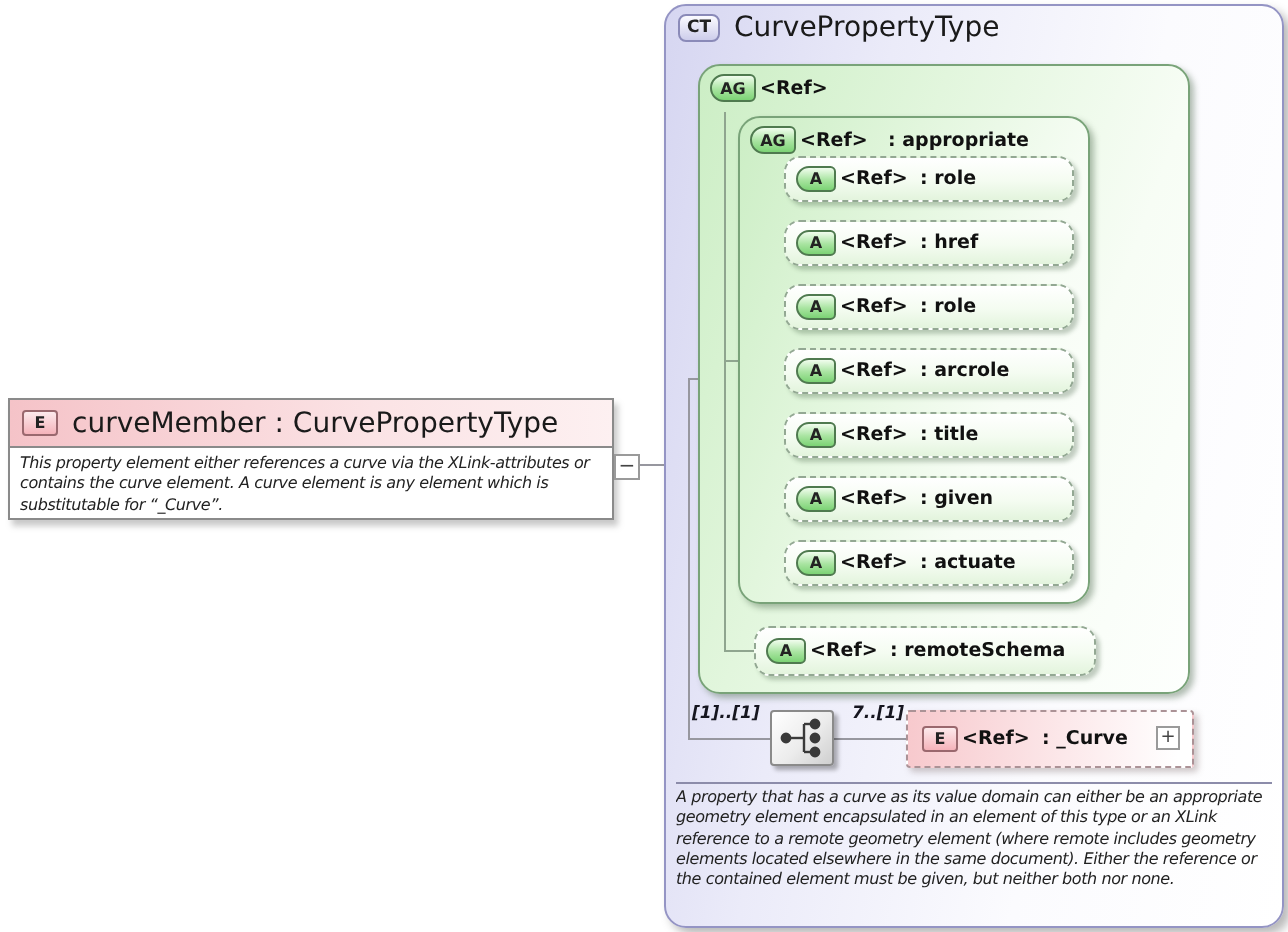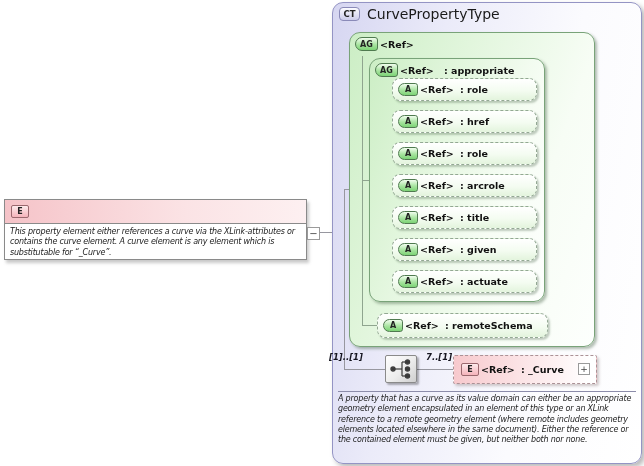--- a/index.html
+++ b/index.html
@@ -65,20 +65,21 @@
   .card{position:absolute;font-size:8.5px;font-weight:bold;font-style:italic;color:#15151f;white-space:nowrap;}
 </style>
 </head>
 <body>
 
 <div class="stage">
 
   <div class="box elem-box" style="left:4px;top:199px;width:303px;height:61px">
     <div class="elem-head">
       <span class="badge e">E</span>
+      <span class="ttl">curveMember : CurvePropertyType</span>
     </div>
     <div class="elem-doc doctext">This property element either references a curve via the XLink-attributes or contains the curve element. A curve element is any element which is substitutable for “_Curve”.</div>
   </div>
   <div class="toggle" style="left:307px;top:227px">−</div>
 
   <div class="line" style="left:320px;top:232px;width:24px;height:1px"></div>
 
   <div class="box ct-box" style="left:332px;top:2px;width:310px;height:462px"></div>
 
   <div class="box rowhead" style="left:339px;top:6px;gap:7px">
@@ -151,21 +152,21 @@
     <span class="ref" style="width:40px">&lt;Ref&gt;</span>
     <span class="lbl">: actuate</span>
   </div>
 
   <div class="box attr" style="left:377px;top:313px;width:171px;height:25px">
     <span class="badge tag a">A</span>
     <span class="ref" style="width:40px">&lt;Ref&gt;</span>
     <span class="lbl">: remoteSchema</span>
   </div>
 
-  <div class="card" style="left:329px;top:352px">[1]..[1]</div>
+  <div class="card" style="left:346px;top:352px">[1]..[1]</div>
 
   <div class="box seq-icon" style="left:385px;top:355px;width:32px;height:28px">
     <svg width="28" height="24" viewBox="0 0 28 24">
       <g stroke="#3a3a3a" stroke-width="1.2" fill="#3a3a3a">
         <circle cx="6" cy="12" r="2.1"></circle>
         <line x1="6" y1="12" x2="15" y2="12"></line>
         <line x1="15" y1="5" x2="15" y2="19"></line>
         <line x1="15" y1="5" x2="19" y2="5"></line>
         <line x1="15" y1="19" x2="19" y2="19"></line>
         <circle cx="20.5" cy="5" r="2.1"></circle>

